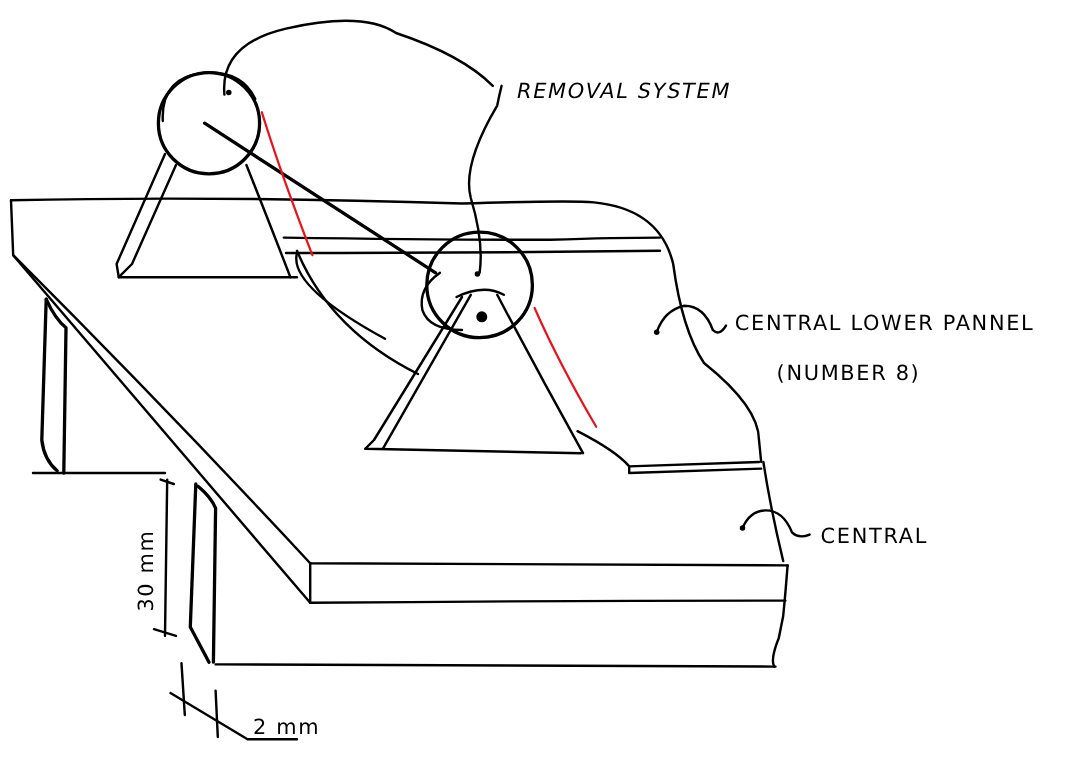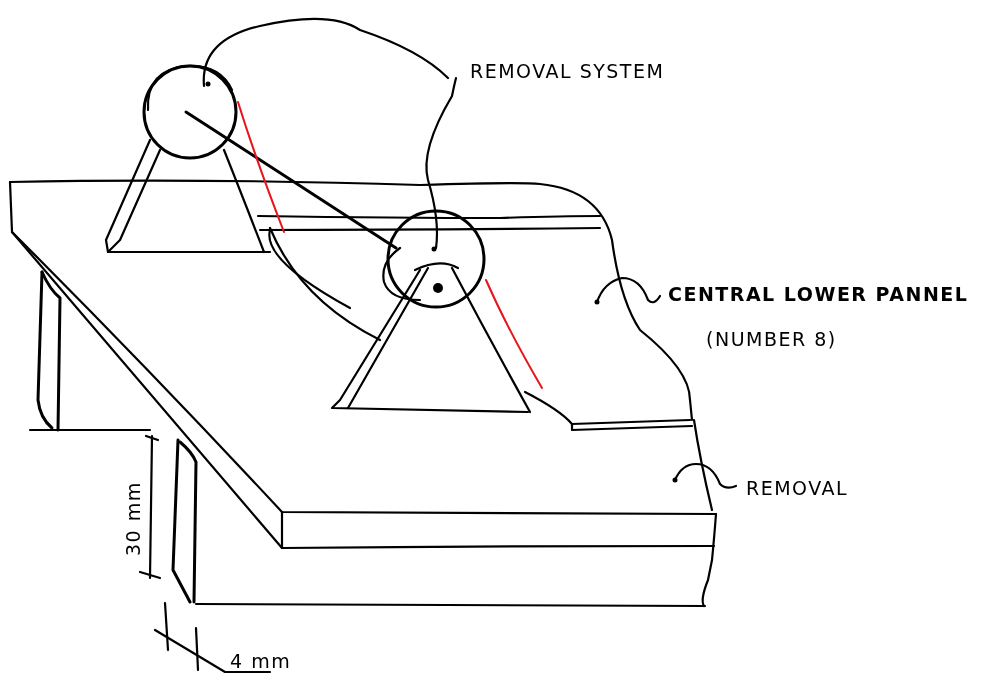--- a/index.html
+++ b/index.html
@@ -91,18 +91,18 @@
   <g>
     <path class="ink" d="M152 436 L150 578"></path>
     <path class="ink" d="M146 436 L158 440"></path>
     <path class="ink" d="M140 572 L160 578"></path>
     <path class="ink" d="M165 603 L168 650"></path>
     <path class="ink" d="M196 628 L198 670"></path>
     <path class="ink" d="M155 630 L225 672 L270 672"></path>
   </g>
 </svg>
 
-<div class="label" style="left:470px; top:60px;">REMOVAL SYSTEM</div>
-<div class="label" style="left:668px; top:283px;font-weight:bold;">CENTRAL LOWER PANNEL</div>
+<div class="label" style="left:470px; top:72px;font-style:italic;">REMOVAL SYSTEM</div>
+<div class="label" style="left:668px; top:283px;">CENTRAL LOWER PANNEL</div>
 <div class="label" style="left:706px; top:328px;">(NUMBER 8)</div>
-<div class="label" style="left:746px; top:477px;">REMOVAL</div>
+<div class="label" style="left:746px; top:477px;">CENTRAL</div>
 <div class="label dim-label" style="left:122px; top:556px; transform: rotate(-90deg);">30 mm</div>
-<div class="label" style="left:230px; top:650px;">4 mm</div>
+<div class="label" style="left:230px; top:650px;">2 mm</div>
 
 </body></html>

